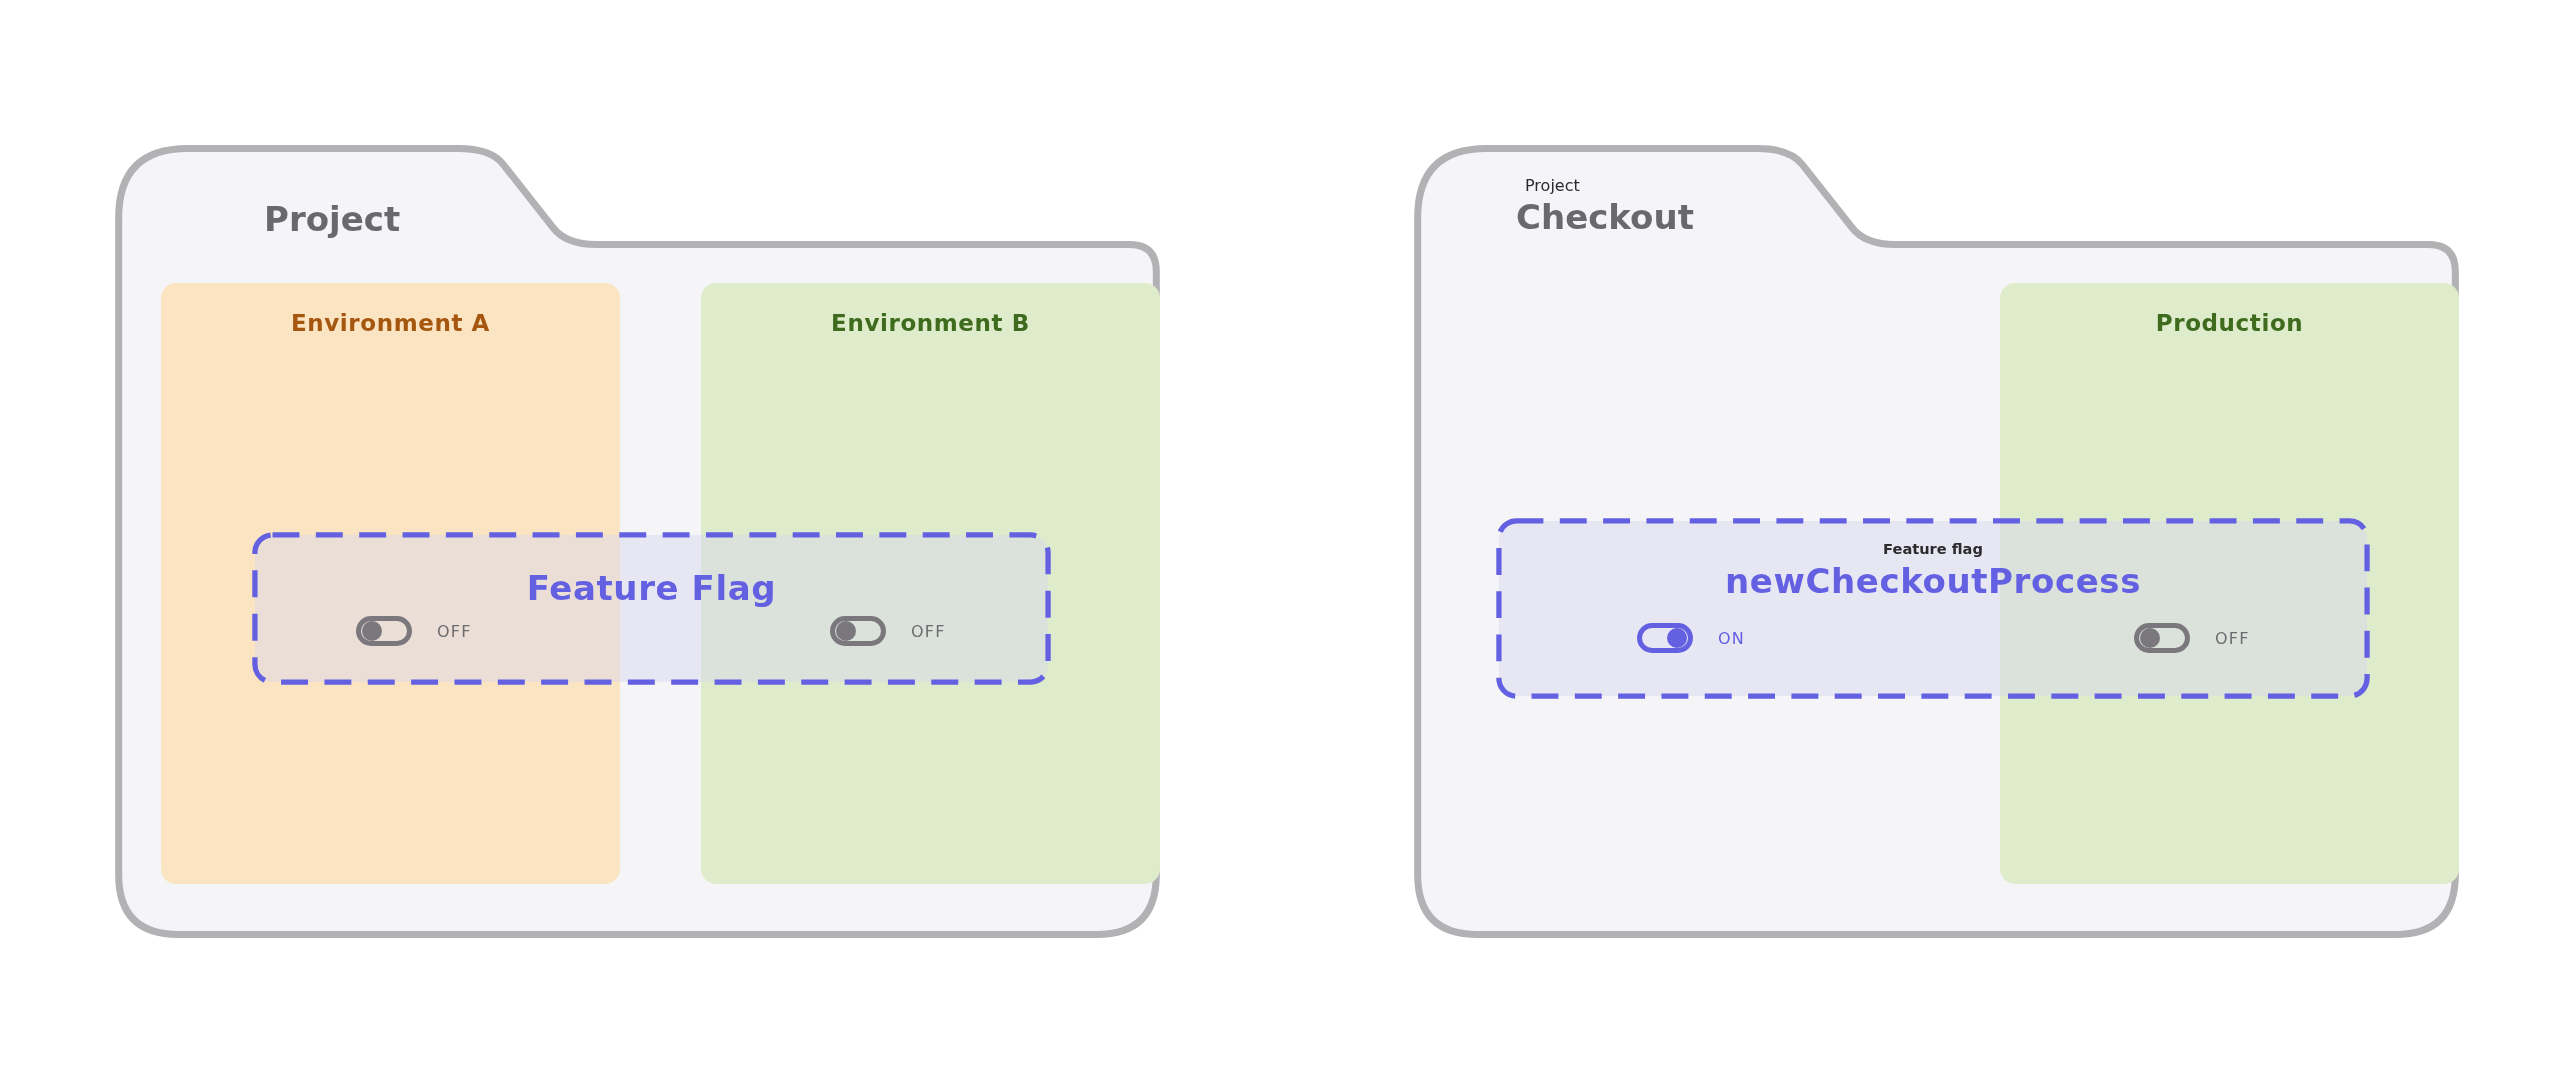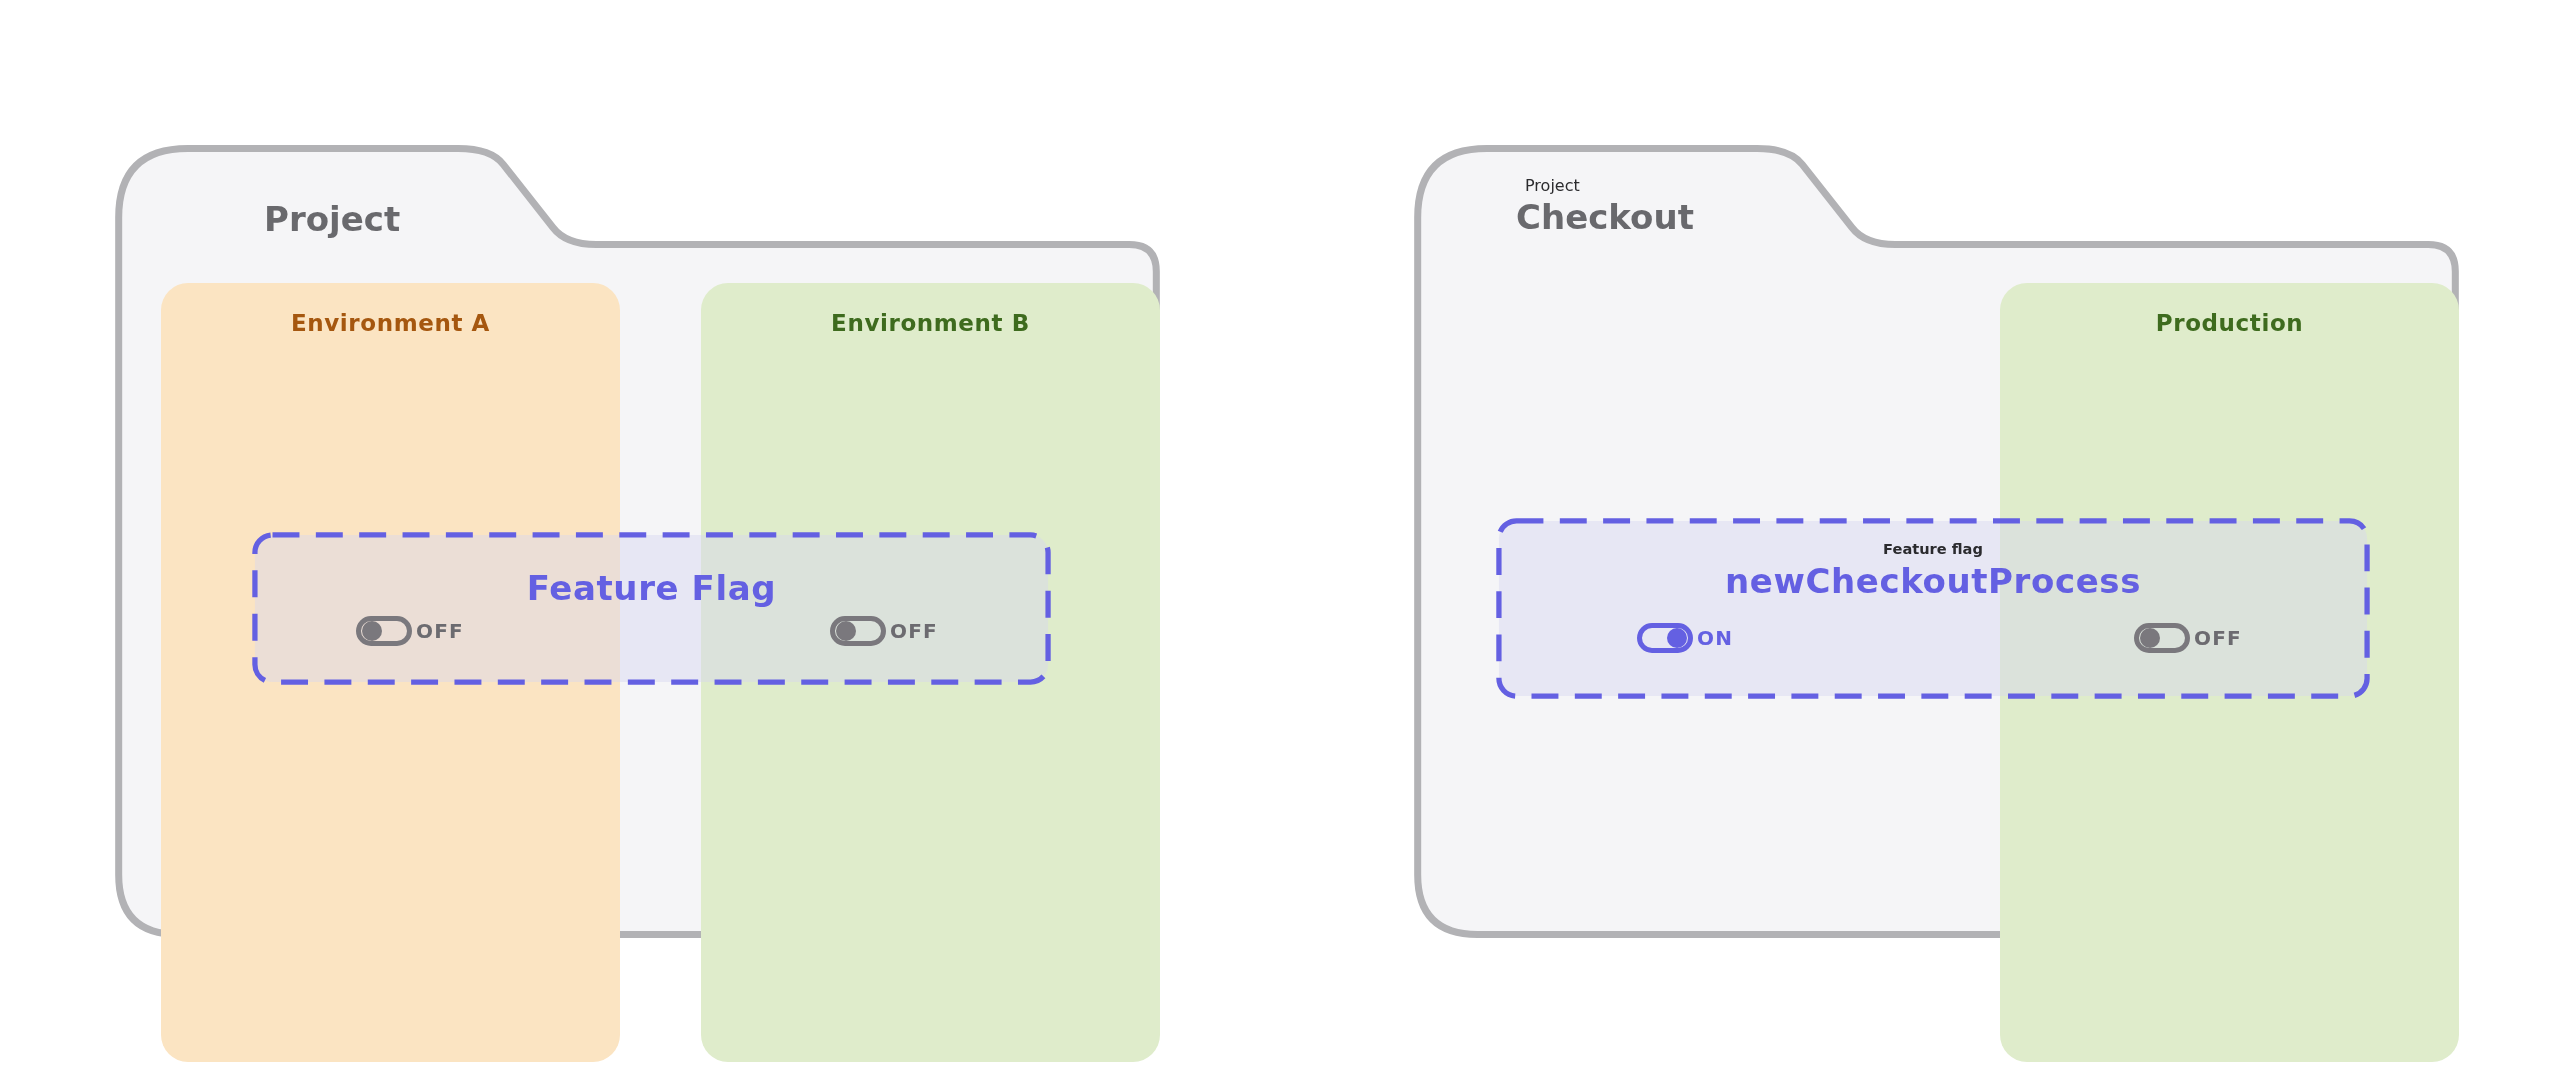--- a/index.html
+++ b/index.html
@@ -17,22 +17,22 @@
     position:absolute; left:149px; top:56px;
     font-size:34px; font-weight:700; color:#69696D; line-height:1.1;
   }
   #folder-b .folder-title-small {
     position:absolute; left:111px; top:32px;
     font-size:16px; font-weight:500; color:#2B2B2E; line-height:1.1;
   }
   #folder-b .folder-title { left:102px; top:54px; }
 
   .env-panel {
-    position:absolute; top:138px; width:459px; height:779px;
-    border-radius:27px;
+    position:absolute; top:138px; width:459px; height:601px;
+    border-radius:15px;
   }
   .env-panel.first  { left:46px;  background:#FBE4C2; }
   .env-panel.second { left:550px; background:#DFECCB;margin-left:36px; }
   .env-label {
     position:absolute; top:27px; left:0; width:100%;
     text-align:center; font-size:23px; font-weight:700; letter-spacing:0.6px;
   }
   .env-panel.first  .env-label { color:#A5570F; }
   .env-panel.second .env-label { color:#3E6B1E; }
 
@@ -63,21 +63,21 @@
   .toggle {
     position:relative; width:56px; height:30px;
     border:5.9px solid #7A787D; border-radius:15px; box-sizing:border-box;
     flex:0 0 auto;
   }
   .knob {
     position:absolute; width:20px; height:20px; border-radius:50%;
     top:50%; transform:translateY(-50%); background:#7A787D; left:1.2px;
   }
   .toggle-label {
-    margin-left:4px; font-size:20px; font-weight:700;
+    margin-left:25px; font-size:16px; font-weight:400;
     letter-spacing:1.2px; color:#6C6B70;
   }
   .toggle-group.on .toggle { border-color:#6460E2; }
   .toggle-group.on .knob  { left:auto; right:1.2px; background:#6460E2; }
   .toggle-group.on .toggle-label { color:#6460E2; }
 </style>
 </head>
 <body>
 
 <div class="canvas">

